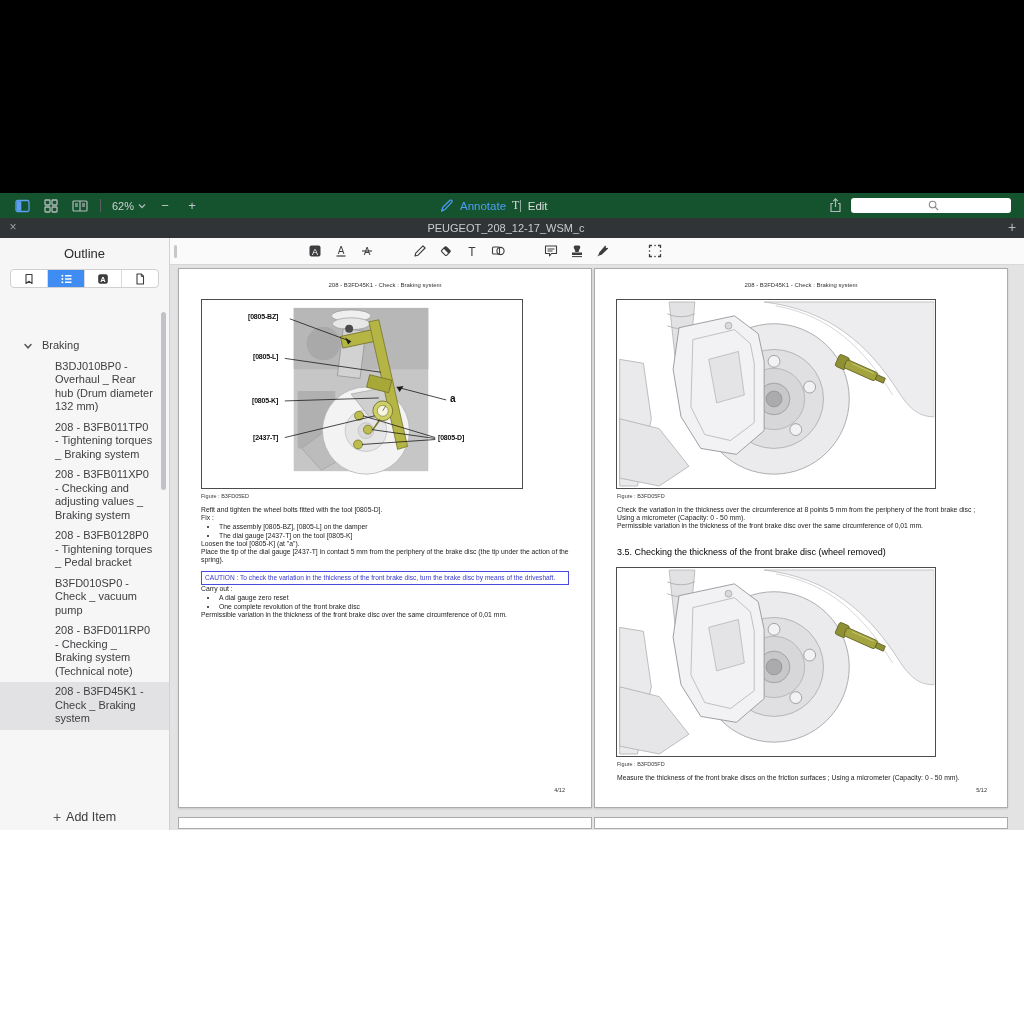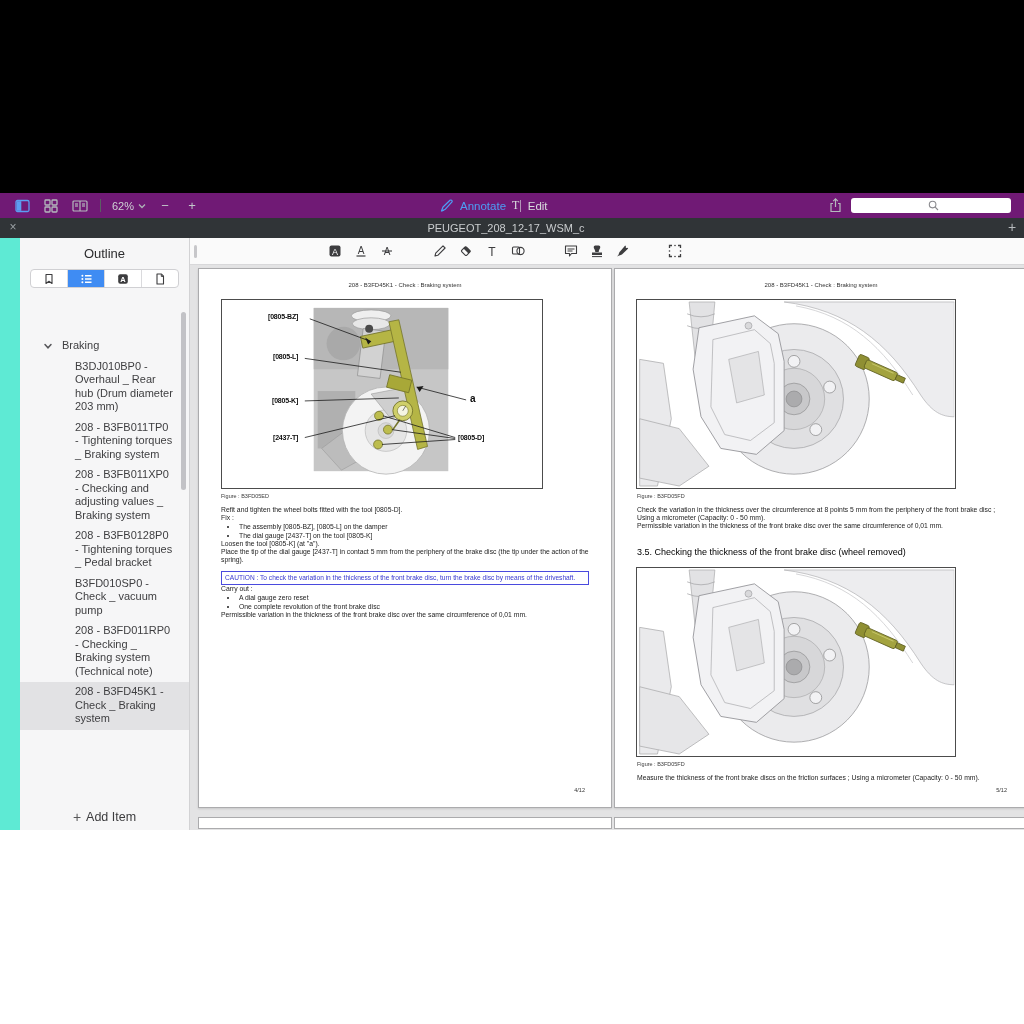--- a/index.html
+++ b/index.html
@@ -4,42 +4,42 @@
 <style>
   * { margin:0; padding:0; box-sizing:border-box; }
   html,body { background:#000; }
   body { font-family:"Liberation Sans", sans-serif; }
   .screen { position:relative; width:1024px; height:1024px; background:#000; overflow:hidden; }
   .below-app { position:absolute; top:830px; left:0; width:1024px; height:194px; background:#fff; }
 
   .app { position:absolute; top:193px; left:0; width:1024px; height:637px; display:flex; flex-direction:column; }
 
   
-  .toolbar { height:25px; background:#701a75; position:relative; flex:none; }
+  .toolbar { height:25px; background:#14532d; position:relative; flex:none; }
   .tb-group { position:absolute; top:0; height:25px; display:flex; align-items:center; }
   .tb-left { left:13px; gap:11px; }
   .tb-btn { display:flex; align-items:center; justify-content:center; width:18px; height:18px; cursor:default; }
   .tb-divider { width:1px; height:13px; background:#5a5f63; }
   .zoom-ctl { display:flex; align-items:center; gap:4px; color:#ced2d5; font-size:11px; }
   .zoom-step { color:#c3c7cb; font-size:13px; width:16px; text-align:center; }
   .tb-annotate { left:440px; gap:6px; color:#4d9ef5; font-size:11.5px; }
   .tb-edit { left:512px; gap:6px; color:#d9dcde; font-size:11.5px; }
   .edit-glyph { font-size:12px; color:#d9dcde; font-family:"Liberation Serif",serif; }
   .tb-share { right:182px; }
   .search-field { position:absolute; right:13px; top:5px; width:160px; height:15px; background:#fff; border-radius:3px; border:none; outline:none; }
   .search-glass { position:absolute; right:85px; top:7px; pointer-events:none; }
 
   
   .tabbar { height:20px; background:#303437; position:relative; flex:none; }
   .tab-title { position:absolute; left:0; right:12px; top:0; height:20px; line-height:20px; text-align:center; color:#c9ccce; font-size:11px; }
   .tab-close { position:absolute; left:6px; top:0; height:20px; line-height:19px; color:#9aa0a4; font-size:12px; width:14px; text-align:center; }
   .tab-new { position:absolute; right:4px; top:0; height:20px; line-height:19px; color:#b6babd; font-size:14px; width:16px; text-align:center; }
 
   
-  .content { flex:1; display:flex; min-height:0; background:#5eead4;padding-left:20px; }
+  .content { flex:1; display:flex; min-height:0; background:#f0abfc; }
 
   
   .sidebar { width:170px; flex:none; background:#f6f6f7; border-right:1px solid #d2d2d4; display:flex; flex-direction:column; position:relative; }
   .sb-title { text-align:center; padding:8px 0 3px; font-size:13px; color:#2c2c2e; }
   .seg { margin:5px 10px 6px; display:flex; height:19px; background:#fff; border:1px solid #d0d0d3; border-radius:4px; overflow:hidden; flex:none; }
   .seg-btn { flex:1; display:flex; align-items:center; justify-content:center; border-right:1px solid #dadadd; }
   .seg-btn:last-child { border-right:none; }
   .seg-btn.sel { background:#3f8cf3; }
   .tree { flex:1; overflow:hidden; font-size:11px; line-height:13.5px; color:#3e3e40;margin-top:40px; }
   .tree-group { padding:5px 8px 4px 23px; display:flex; gap:9px; align-items:center; }
@@ -197,21 +197,21 @@
         </div>
 
         <div class="tree">
           <div class="tree-group">
             <svg width="10" height="10" viewBox="0 0 10 10">
                 <polyline points="2,3.5 5,6.8 8,3.5" fill="none" stroke="#57575a" stroke-width="1.5" stroke-linecap="round"></polyline>
               </svg>
             <span>Braking</span>
           </div>
           <div>
-              <div class="tree-item">B3DJ010BP0 - Overhaul _ Rear hub (Drum diameter 203 mm)</div>
+              <div class="tree-item">B3DJ010BP0 - Overhaul _ Rear hub (Drum diameter 132 mm)</div>
               <div class="tree-item">208 - B3FB011TP0 - Tightening torques _ Braking system</div>
               <div class="tree-item">208 - B3FB011XP0 - Checking and adjusting values _ Braking system</div>
               <div class="tree-item">208 - B3FB0128P0 - Tightening torques _ Pedal bracket</div>
               <div class="tree-item">B3FD010SP0 - Check _ vacuum pump</div>
               <div class="tree-item">208 - B3FD011RP0 - Checking _ Braking system (Technical note)</div>
               <div class="tree-item sel">208 - B3FD45K1 - Check _ Braking system</div>
             </div>
         </div>
 
         <div class="sb-scrollbar"></div>

